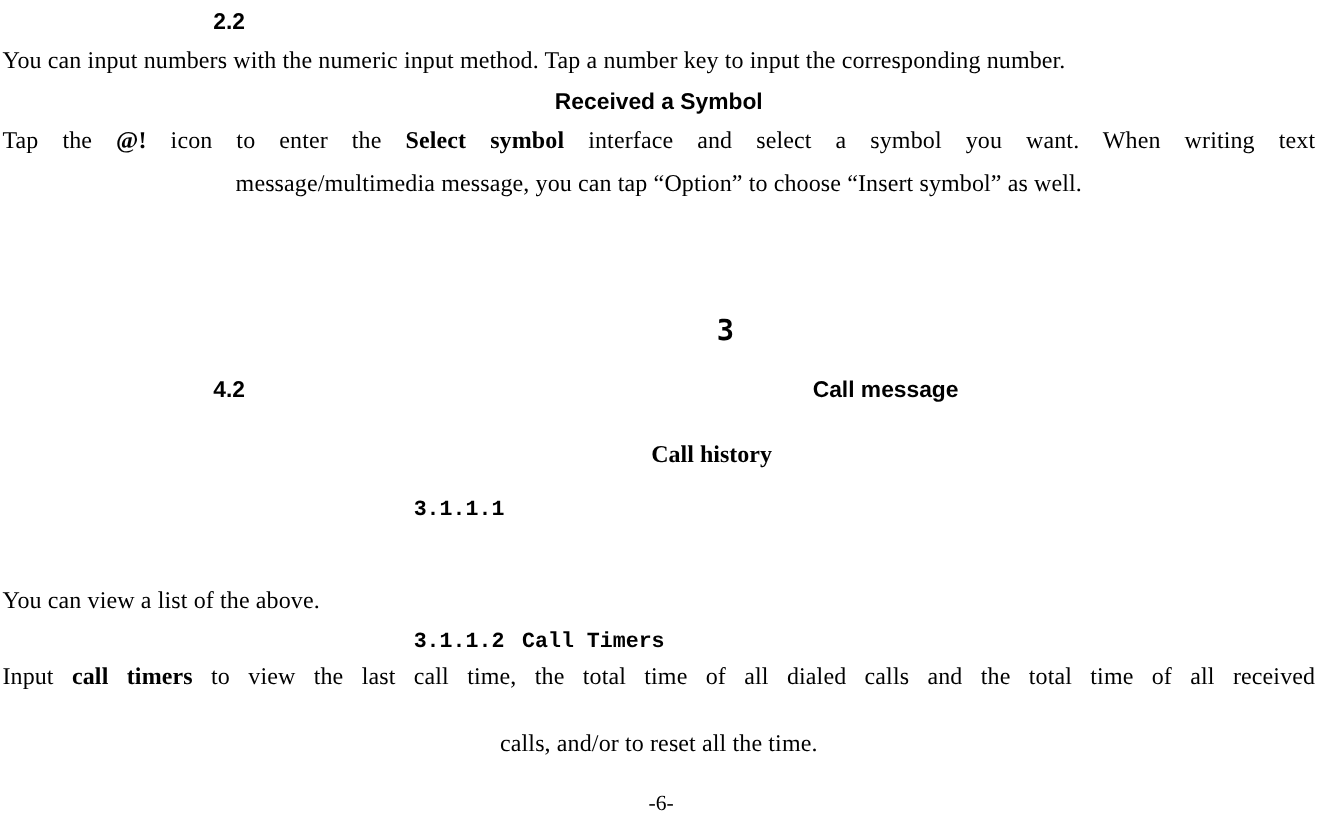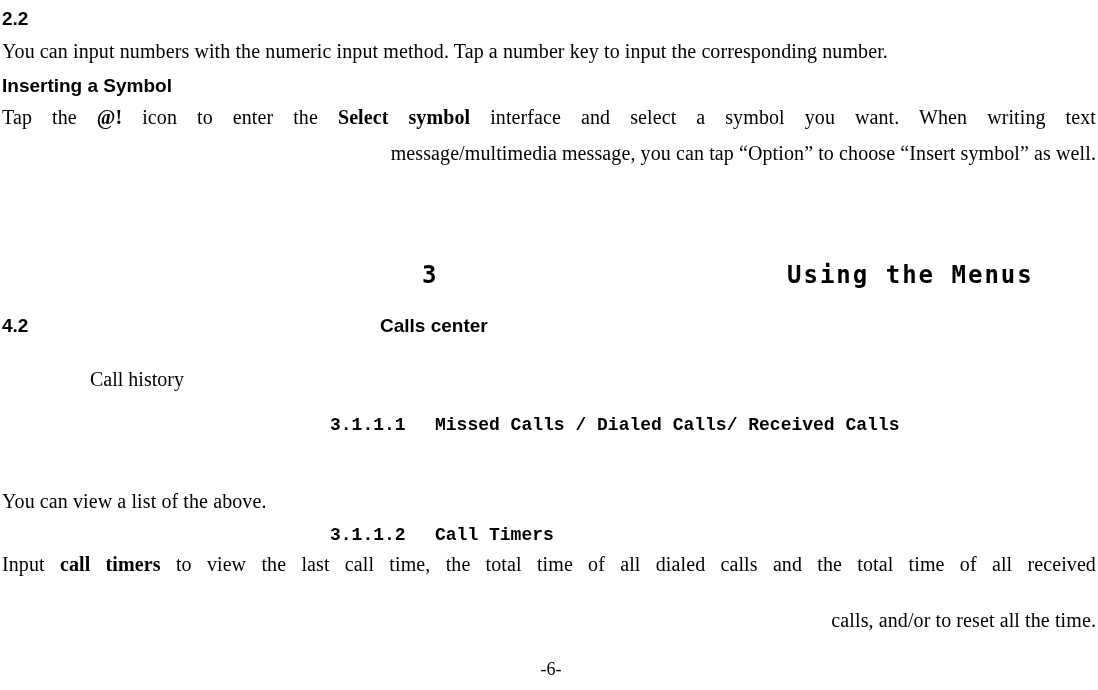--- a/index.html
+++ b/index.html
@@ -1,18 +1,19 @@
 <!DOCTYPE html>
 <html><head>
   <meta charset="utf-8">
   <style>
     * {
       margin: 0;
       padding: 0;
       box-sizing: border-box;
+      text-align: center;
     }
     body {
       font-family: "Times New Roman", Times, serif;
       font-size: 20px;
       color: #000;
       background: #fff;
       width: 1098px;
       height: 690px;
       padding: 6px 2px 0 2px;
       position: relative;
@@ -48,21 +49,21 @@
     }
     .chapter-num {
       margin-left: 420px;
       width: 365px;
     }
     .chapter-title {
       letter-spacing: 2px;
     }
     .sub-heading {
       font-family: "Times New Roman", Times, serif;
-      font-weight: normal;
+      font-weight: bold;
       font-size: 20px;
       margin-left: 88px;
       margin-top: 26px;
       margin-bottom: 20px;
     }
     .sub-row {
       display: flex;
       font-family: Liberation Mono, monospace;
       font-weight: bold;
       font-size: 18px;
@@ -93,47 +94,45 @@
   </style>
 </head>
 <body>
 
 <div class="sect-row">
   <span class="sect-num">2.2</span>
 </div>
 <p class="para">You can input numbers with the numeric input method. Tap a number key to input the corresponding number.</p>
 
 <div class="sect-row">
-  <span class="sect-title">Inserting a Symbol</span>
+  <span class="sect-title">Received a Symbol</span>
 </div>
 <p class="para justify-wide para-spacer">
   <span>Tap the </span><span class="bold">@!</span><span> icon to enter the </span><span class="bold">Select symbol</span><span> interface and select a symbol you want. When writing text</span>
 </p>
-<p class="para" style="text-align:right;">message/multimedia message, you can tap “Option” to choose “Insert symbol” as well.</p>
+<p class="para" style="text-align:center;">message/multimedia message, you can tap “Option” to choose “Insert symbol” as well.</p>
 
 <div class="chapter-row">
   <span class="chapter-num">3</span>
-  <span class="chapter-title">Using the Menus</span>
 </div>
 
 <div class="sect-row">
   <span class="sect-num">4.2</span>
-  <span class="sect-title">Calls center</span>
+  <span class="sect-title">Call message</span>
 </div>
 
 <div class="sub-heading">Call history</div>
 
 <div class="sub-row">
   <span class="sub-num">3.1.1.1</span>
-  <span>Missed Calls / Dialed Calls/ Received Calls</span>
 </div>
 <p class="para" style="text-align:left;margin-top:48px;">You can view a list of the above.</p>
 
 <div class="sub-row">
   <span class="sub-num">3.1.1.2</span>
   <span>Call Timers</span>
 </div>
 <p class="para justify-wide">
   <span>Input </span><span class="bold">call timers</span><span> to view the last call time, the total time of all dialed calls and the total time of all received</span>
 </p>
-<p class="para" style="text-align:right;margin-top:28px;">calls, and/or to reset all the time.</p>
+<p class="para" style="text-align:center;margin-top:28px;">calls, and/or to reset all the time.</p>
 
 <div class="page-num">-6-</div>
 
 </body></html>

